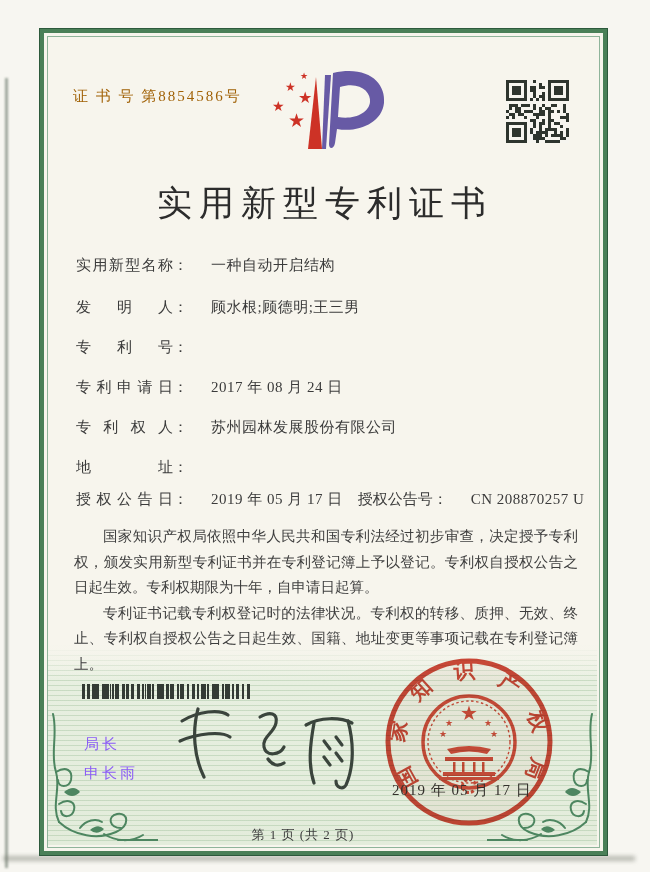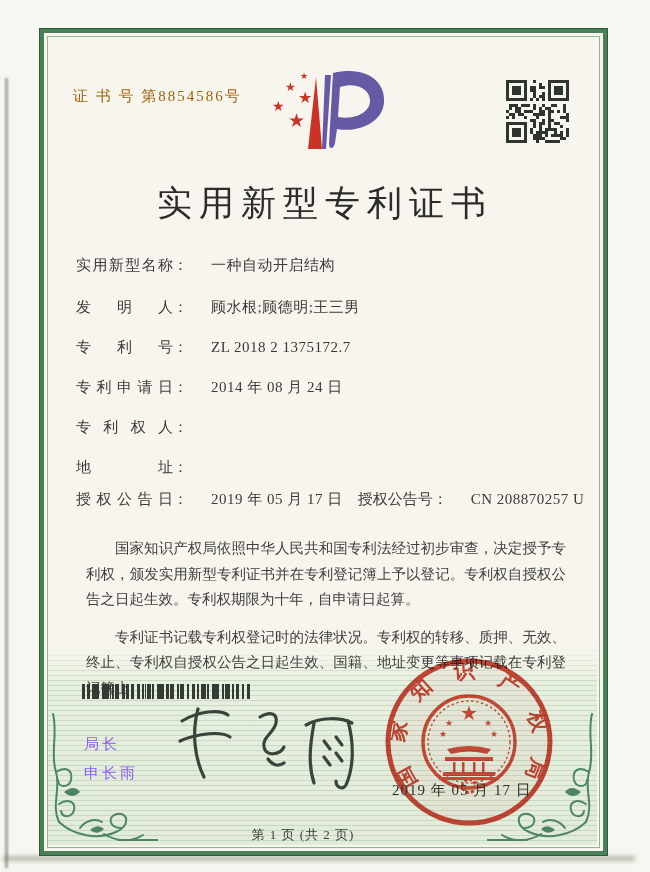--- a/index.html
+++ b/index.html
@@ -35,21 +35,21 @@
   .logo{position:absolute;left:252px;top:57px;width:160px;height:102px;}
   .qr{position:absolute;left:506px;top:80px;width:63px;height:63px;}
   .title{position:absolute;left:0;right:0;top:180px;text-align:center;
     font-size:35px;font-weight:normal;letter-spacing:7px;color:#2c2c2c;}
   .frow{position:absolute;left:76px;display:flex;align-items:baseline;font-size:15px;color:#3b3b3b;white-space:nowrap;font-family:Liberation Serif, serif;}
   .flabel{display:inline-block;width:97px;text-align:justify;text-align-last:justify;}
   .fcolon{display:inline-block;}
   .fvalue{margin-left:23px;letter-spacing:.5px;}
   .fvalue2-label{margin-left:15px;display:inline-block;}
   .body-text{position:absolute;left:74px;top:524px;width:504px;font-size:14.5px;line-height:25.5px;color:#3e3e3e;}
-  .body-text p{margin:12px;text-indent:2em;text-align:justify;}
+  .body-text p{margin:0;text-indent:2em;text-align:justify;}
   .barcode{position:absolute;left:82px;top:684px;width:168px;height:15px;
     background:
       repeating-linear-gradient(90deg,#343b35 0 2px,transparent 2px 5px),
       repeating-linear-gradient(90deg,#343b35 0 1px,transparent 1px 7px),
       repeating-linear-gradient(90deg,#343b35 0 3px,transparent 3px 11px);
   }
   .signer{position:absolute;left:84px;top:729px;font-family:Liberation Sans, sans-serif;
     font-size:15px;color:#8b5cf6;letter-spacing:3px;line-height:29px;}
   .signature{position:absolute;left:168px;top:697px;width:196px;height:96px;}
   .seal{position:absolute;left:381px;top:654px;width:176px;height:176px;mix-blend-mode:multiply;opacity:.92;}
@@ -253,30 +253,30 @@
     <span class="fvalue">一种自动开启结构</span>
   </div>
   <div class="frow" style="top:298px">
     <span class="flabel">发 明 人</span>
       <span class="fcolon">：</span>
     <span class="fvalue">顾水根;顾德明;王三男</span>
   </div>
   <div class="frow" style="top:338px">
     <span class="flabel">专 利 号</span>
       <span class="fcolon">：</span>
-    <span class="fvalue">ZL 2018 2 1375172.7</span>
   </div>
   <div class="frow" style="top:378px">
     <span class="flabel">专利申请日</span>
       <span class="fcolon">：</span>
-    <span class="fvalue">2014 年 08 月 24 日</span>
+    <span class="fvalue">2017 年 08 月 24 日</span>
   </div>
   <div class="frow" style="top:418px">
     <span class="flabel">专 利 权 人</span>
       <span class="fcolon">：</span>
+    <span class="fvalue">苏州园林发展股份有限公司</span>
   </div>
   <div class="frow" style="top:458px">
     <span class="flabel">地 址</span>
       <span class="fcolon">：</span>
   </div>
   <div class="frow" style="top:490px">
     <span class="flabel">授权公告日</span>
       <span class="fcolon">：</span>
     <span class="fvalue">2019 年 05 月 17 日</span>
     <span class="fvalue2-label">授权公告号</span>

